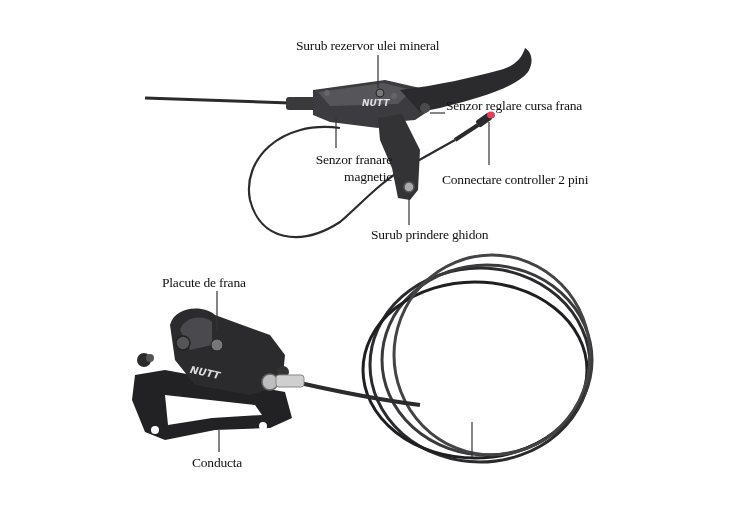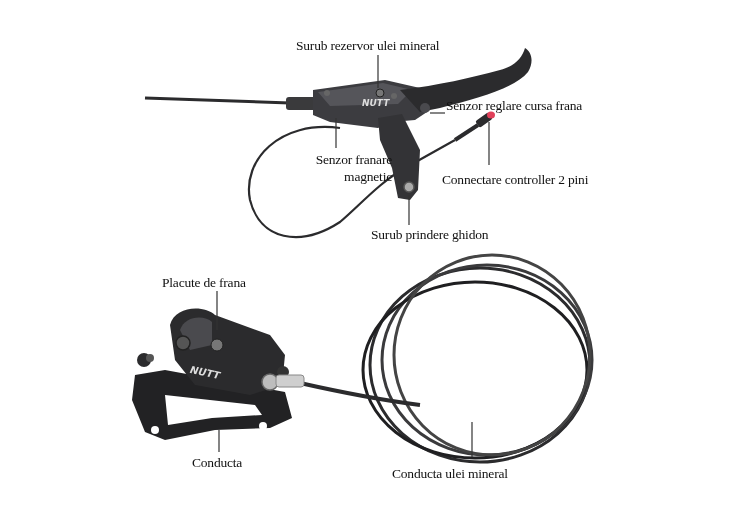--- a/index.html
+++ b/index.html
@@ -85,14 +85,13 @@
   <div class="label" style="left:296px; top:37px;">Surub rezervor ulei mineral</div>
   <div class="label" style="left:446px; top:97px;">Senzor reglare cursa frana</div>
   <div class="label center" style="left:280px; top:151px; width:112px;">
     <div>Senzor franare</div>
     <div>magnetic</div>
   </div>
   <div class="label" style="left:442px; top:171px;">Connectare controller 2 pini</div>
   <div class="label" style="left:162px; top:274px;">Placute de frana</div>
   <div class="label" style="left:371px; top:226px;">Surub prindere ghidon</div>
   <div class="label" style="left:192px; top:454px;">Conducta</div>
-  <div class="label" style="left:392px; top:465px;">Conducta ulei mineral</div>
 </div>
 
 </body></html>

